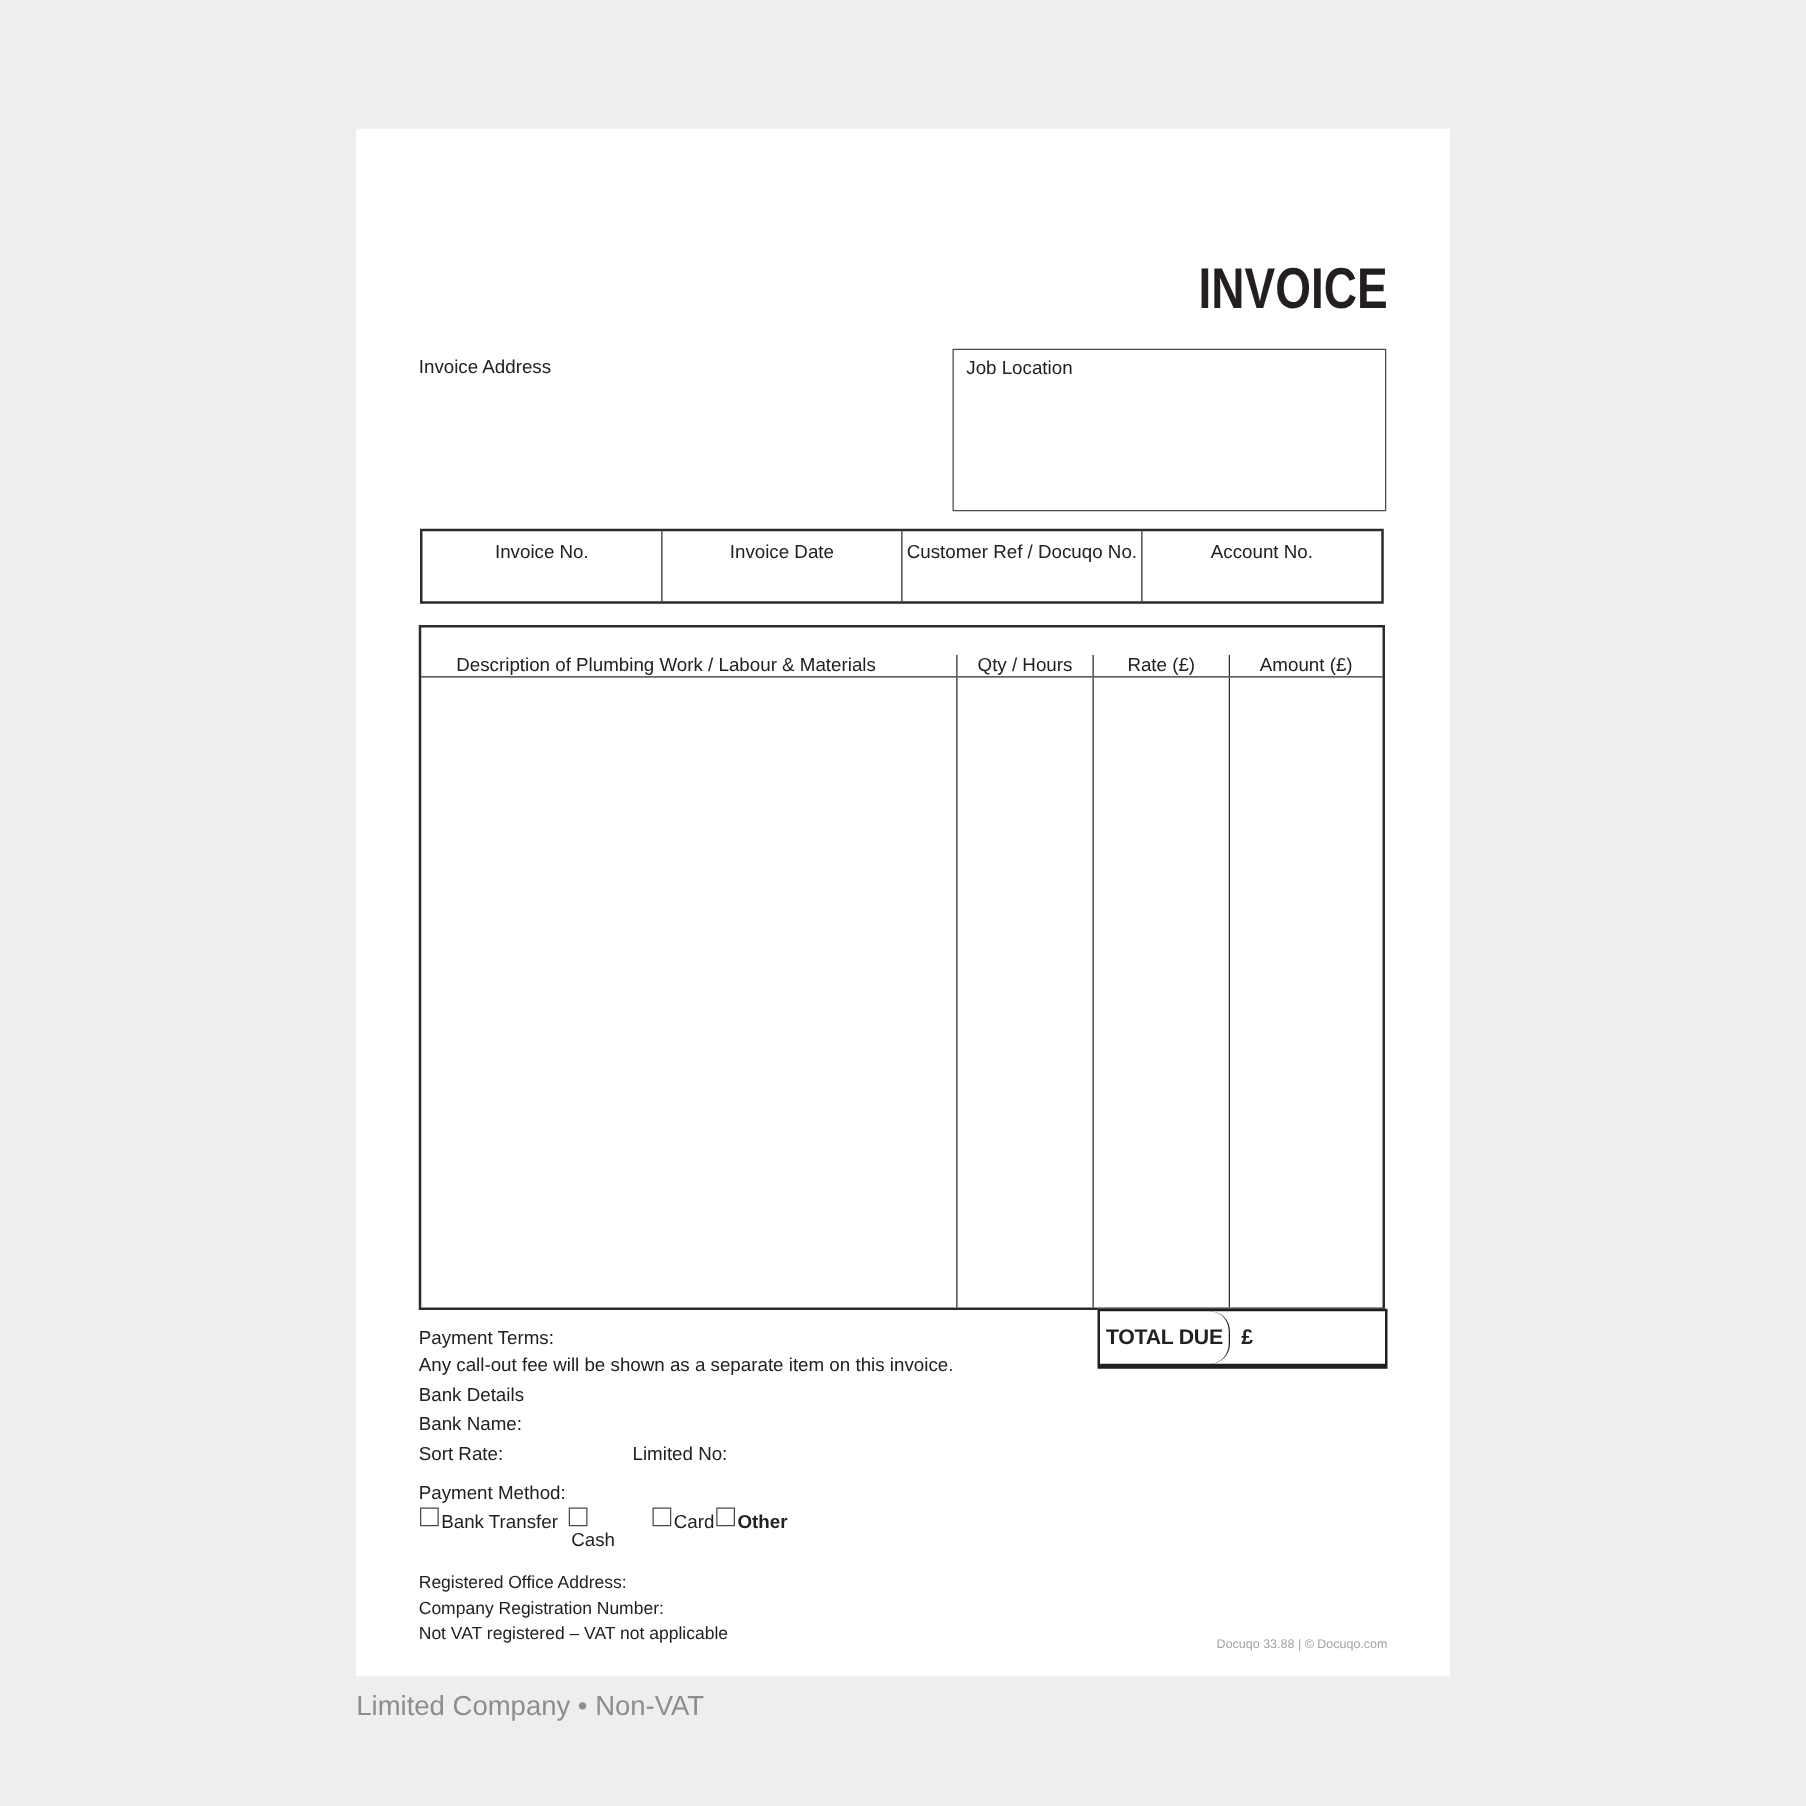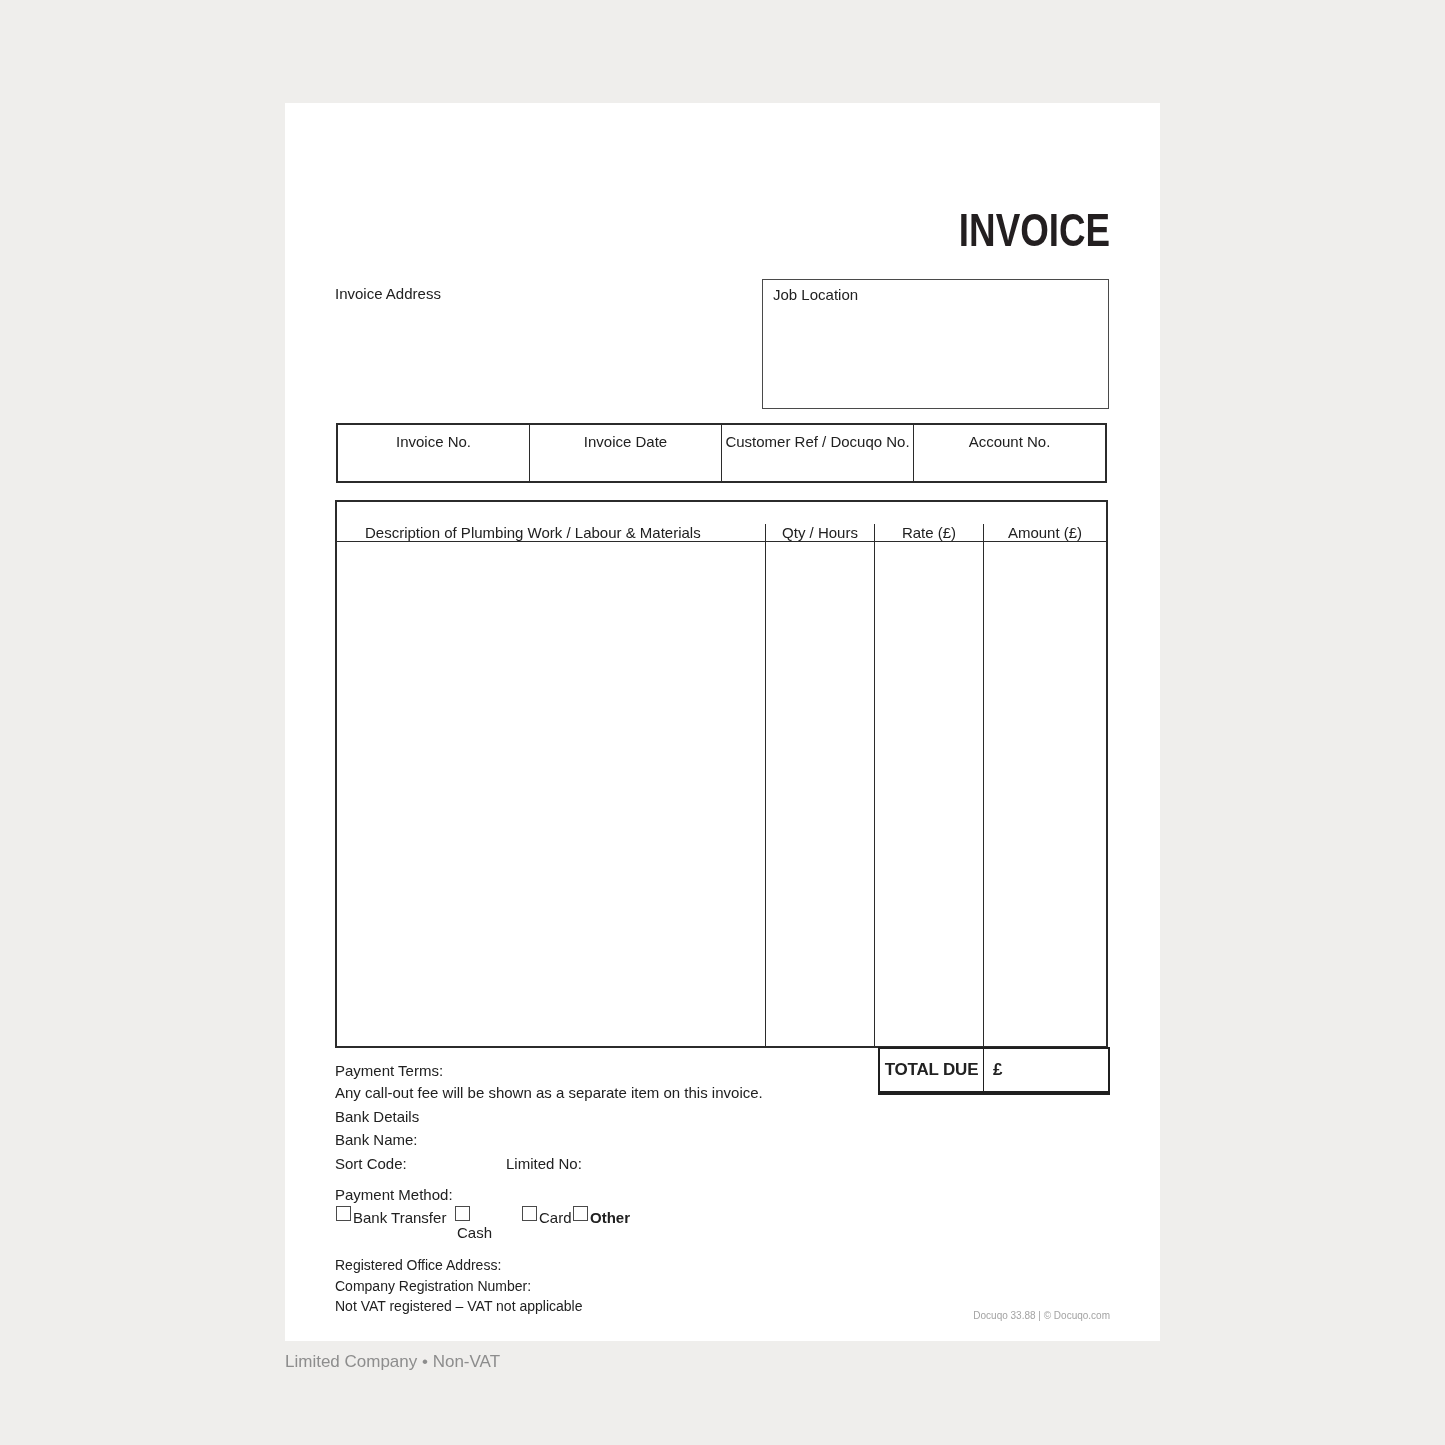--- a/index.html
+++ b/index.html
@@ -34,31 +34,31 @@
            border-right:1px solid #2b2b2b; }
   .hcell.desc { justify-content:flex-start; padding-left:28px; }
   .hcell:last-child { border-right:none; }
   .bcell { border-right:1px solid #2b2b2b; }
   .bcell:last-child { border-right:none; }
 
   .total-box { position:absolute; left:593px; top:944px; width:232px; height:48px;
                border:2px solid #1f1f1f; border-bottom-width:4px; display:flex; background:#fff; }
   .total-label-cell { width:104px; border-right:1.5px solid #1f1f1f; display:flex;
                       align-items:center; justify-content:center; font-size:17px; font-weight:700;
-                      letter-spacing:-0.2px; }
+                      letter-spacing:-0.2px;border-radius:16px; }
   .total-amount-cell { flex:1; display:flex; align-items:center; padding-left:9px;
                        font-size:17px; font-weight:700; }
 
   .pm-item { position:absolute; top:1103px; display:flex; align-items:flex-start; }
   .checkbox { width:15px; height:15px; border:1.5px solid #4a4a4a; background:#fff;
               display:inline-block; flex:0 0 auto; }
   .pm-label { font-size:15px; line-height:17px; margin-left:2px; margin-top:3px; white-space:nowrap; }
 
   .credit { position:absolute; right:50px; top:1207px; font-size:10px; color:#a3a3a3; white-space:nowrap; }
-  .caption { position:absolute; left:285px; top:1352px; font-size:17px; color:#8d8d8d; white-space:nowrap; }
+  .caption { position:absolute; left:285px; top:1352px; font-size:22px; color:#8d8d8d; white-space:nowrap; }
 </style>
 </head>
 <body>
 
 <div class="canvas">
   <div class="page">
 
     <div class="page-title">INVOICE</div>
 
     <div class="line" style="left:50px; top:182px;">Invoice Address</div>
@@ -93,21 +93,21 @@
       <div class="total-label-cell">TOTAL DUE</div>
       <div class="total-amount-cell">
         <span>£</span>
       </div>
     </div>
 
     <div class="line" style="left:50px; top:959px;">Payment Terms:</div>
     <div class="line" style="left:50px; top:981px;">Any call-out fee will be shown as a separate item on this invoice.</div>
     <div class="line" style="left:50px; top:1005px;">Bank Details</div>
     <div class="line" style="left:50px; top:1028px;">Bank Name:</div>
-    <div class="line" style="left:50px; top:1052px;">Sort Code:</div>
+    <div class="line" style="left:50px; top:1052px;">Sort Rate:</div>
     <div class="line" style="left:221px; top:1052px;">Limited No:</div>
 
     <div class="line" style="left:50px; top:1083px;">Payment Method:</div>
 
     <div class="pm-item" style="left:51px;">
       <span class="checkbox"></span>
       <span class="pm-label">Bank Transfer</span>
     </div>
     <div class="pm-item" style="left:170px;flex-direction:column;">
       <span class="checkbox"></span>

